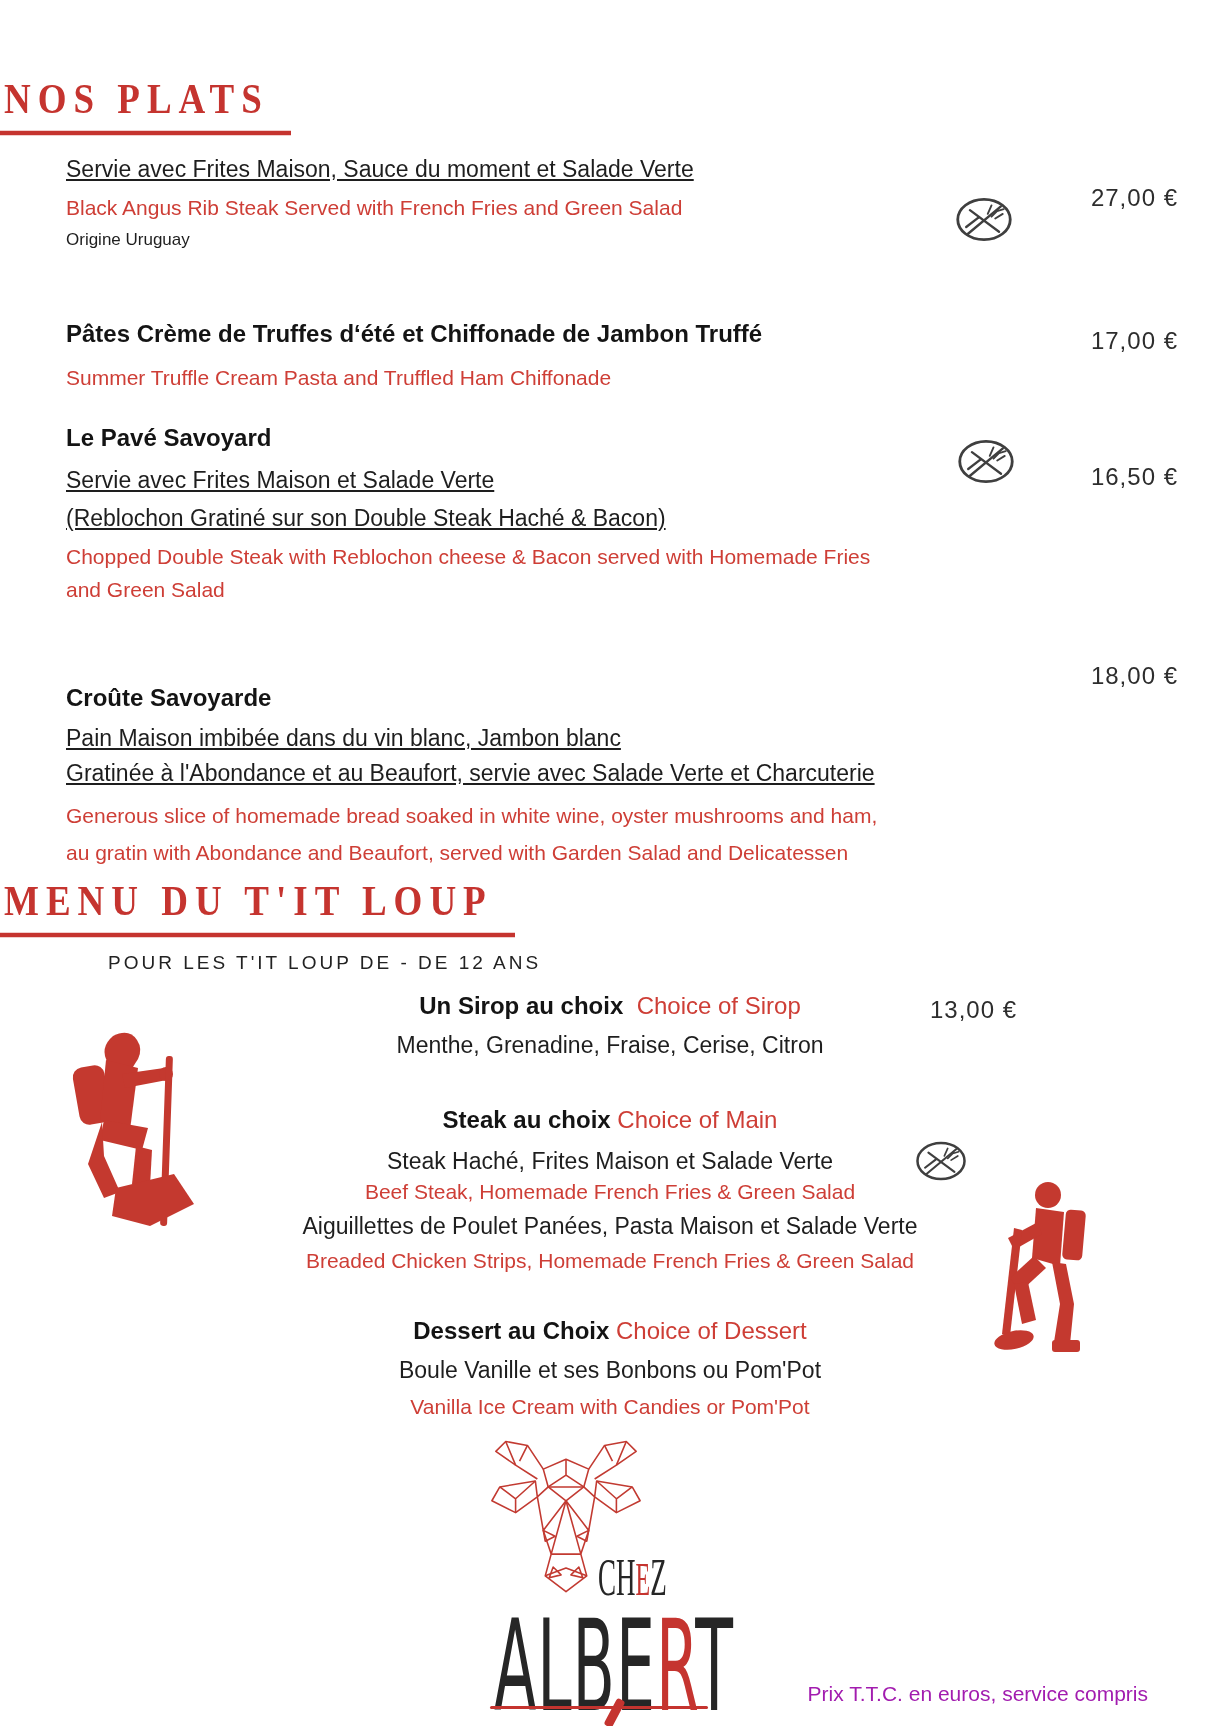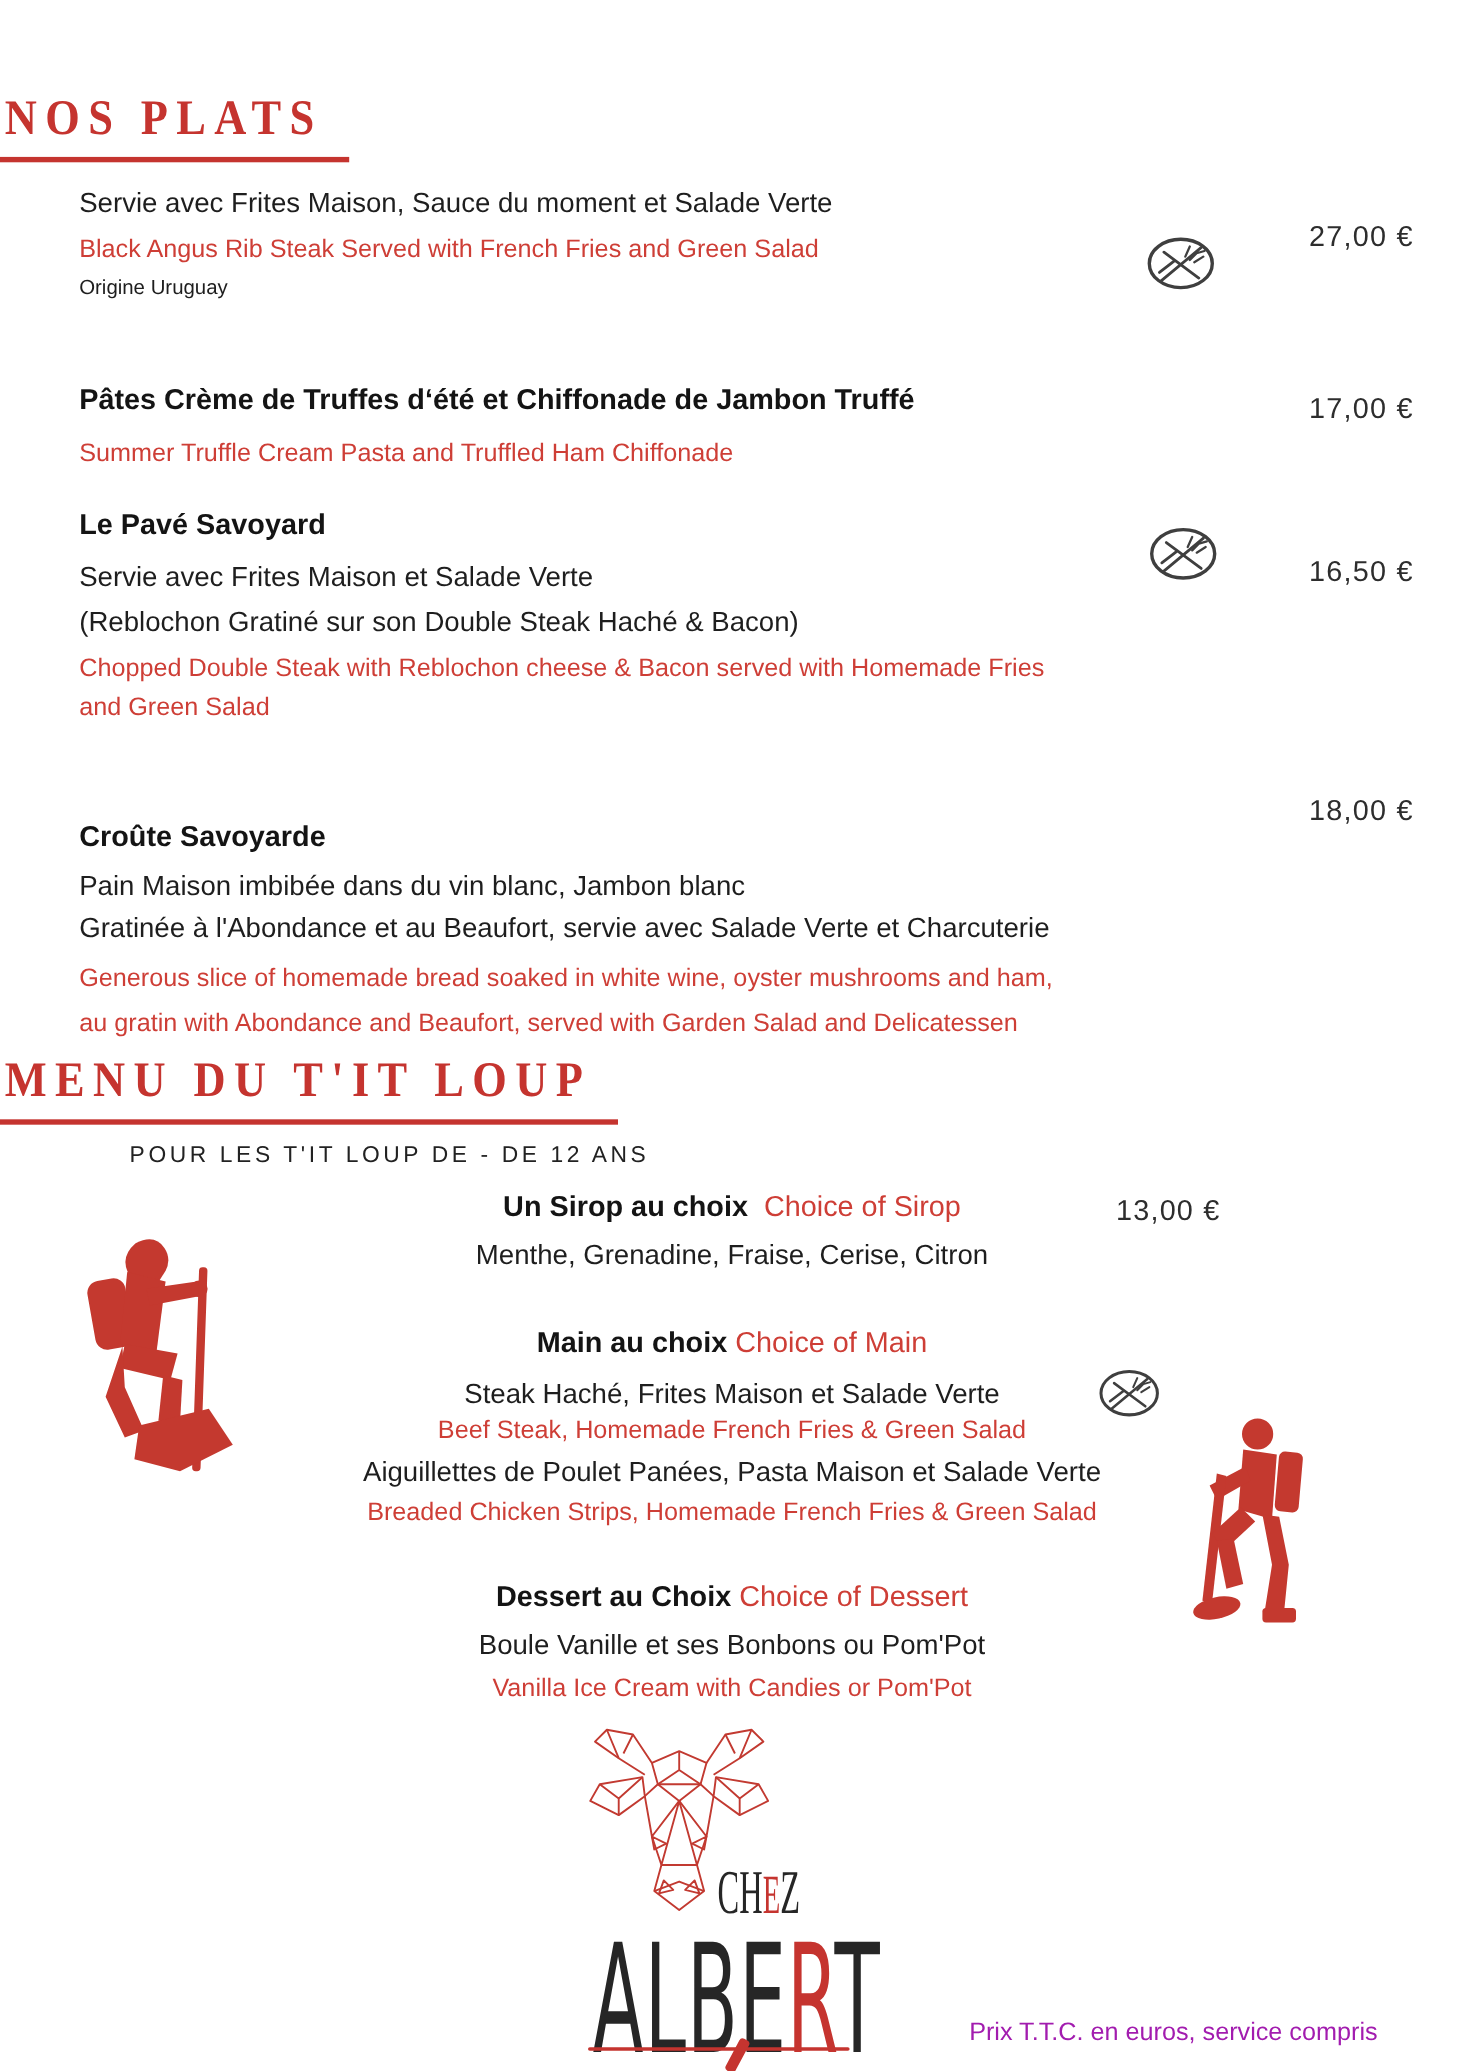--- a/index.html
+++ b/index.html
@@ -12,21 +12,21 @@
   .sec-title-wrap{left:0;width:100%;text-align:left;}
   .sec-title{
     display:inline-block;font-family:"Liberation Serif",serif;font-weight:700;
     font-size:37px;letter-spacing:7px;color:#c5342f;
     border-bottom:4px solid #c5342f;padding:0 22px 7px 4px;transform:scaleY(1.12);
   }
   
   .dish{left:66px;width:960px;}
   .dish-name{font-size:24px;font-weight:700;color:#141414;margin:0 0 13px 0;}
   .dish-suffix{font-weight:400;color:#2f2f2f;}
-  .fr{font-size:23px;color:#1e1e1e;line-height:38px;}
+  .fr{font-size:23px;color:#1e1e1e;line-height:38px;text-decoration:underline;}
   .en{font-size:21px;color:#ce3e36;line-height:33px;margin-top:3px;}
   .note{font-size:17px;color:#1e1e1e;margin-top:6px;}
   .price{font-size:24px;color:#2d2d2d;letter-spacing:1px;}
   .price-col{left:1028px;width:150px;text-align:right;}
   .gf{color:#3f3f3f;}
   
   .kids-sub{font-size:19px;letter-spacing:3px;color:#222222;}
   .kids-wrap{left:130px;top:992px;width:960px;text-align:center;}
   .kline{font-size:23px;color:#1e1e1e;height:30px;}
   .klabel{font-size:24px;}
@@ -121,21 +121,21 @@
 </svg>
 
 <div class="abs kids-wrap">
   <div class="klabel" style="height:30px">
     <span class="b">Un Sirop au choix</span>&nbsp;
     <span class="r">Choice of Sirop</span>
   </div>
   <div class="kline" style="margin-top:10px">Menthe, Grenadine, Fraise, Cerise, Citron</div>
 
   <div class="klabel" style="margin-top:44px;height:30px">
-    <span class="b">Main au choix</span>
+    <span class="b">Steak au choix</span>
     <span class="r">Choice of Main</span>
   </div>
   <div class="kline" style="margin-top:12px">Steak Haché, Frites Maison et Salade Verte</div>
   <div class="kred" style="margin-top:2px">Beef Steak, Homemade French Fries &amp; Green Salad</div>
   <div class="kline" style="margin-top:5px">Aiguillettes de Poulet Panées, Pasta Maison et Salade Verte</div>
   <div class="kred" style="margin-top:6px">Breaded Chicken Strips, Homemade French Fries &amp; Green Salad</div>
 
   <div class="klabel" style="margin-top:40px;height:30px">
     <span class="b">Dessert au Choix</span>
     <span class="r">Choice of Dessert</span>

